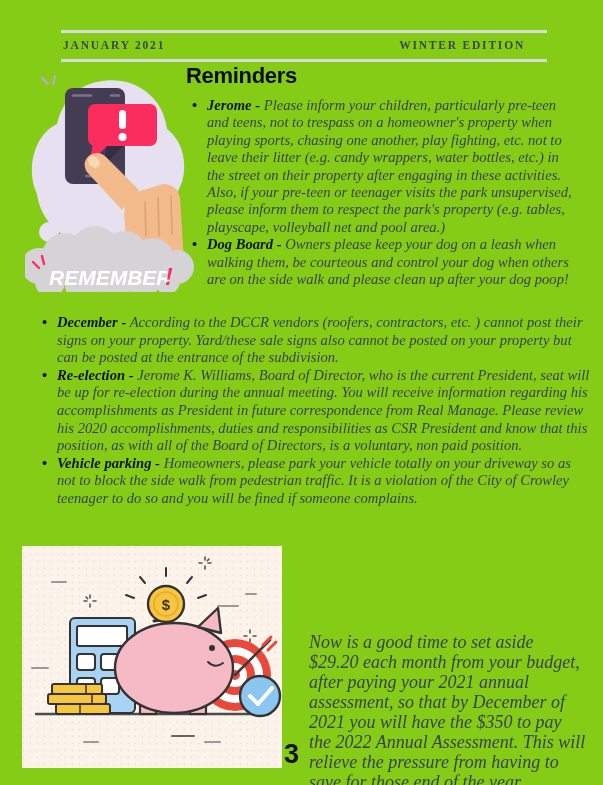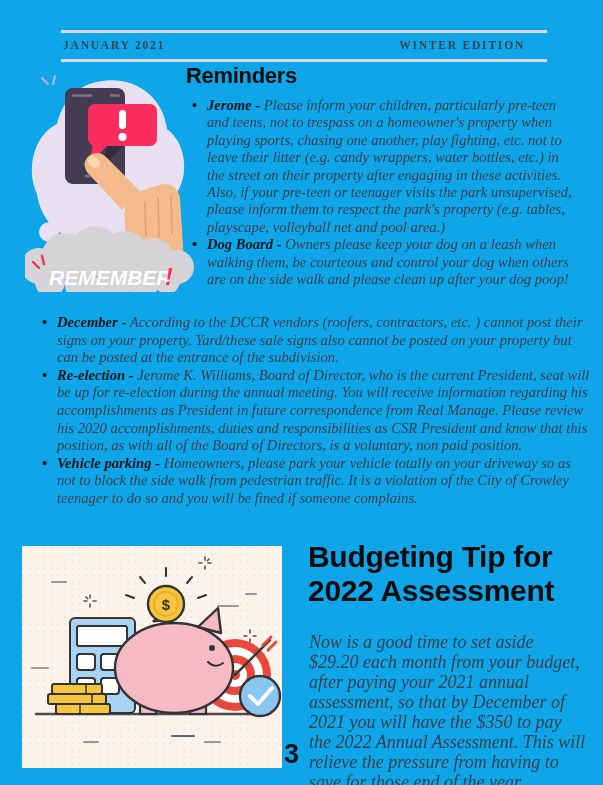--- a/index.html
+++ b/index.html
@@ -1,17 +1,17 @@
 <!DOCTYPE html>
 <html><head>
 <meta charset="utf-8">
 <style>
   html,body { margin:0; padding:0; background:#ffffff; }
   .page {
-    position:relative; width:603px; height:785px; background:#0ea5e9;
+    position:relative; width:603px; height:785px; background:#84cc16;
     font-family:"Liberation Serif", serif; overflow:hidden;
   }
   .rule { position:absolute; left:61px; width:486px; height:3px; background:#d9d9d9; }
   .rule-top { top:30px; }
   .rule-mid { top:59px; }
   .hdr-label {
     position:absolute; top:39px; font-size:11.5px; font-weight:bold;
     letter-spacing:1.8px; color:#3c4550; white-space:nowrap;
   }
   .hdr-left { left:63px; }
@@ -239,20 +239,18 @@
         <line x1="58" y1="159" x2="58" y2="167" stroke-width="1.5"></line>
       </g>
 
       <g>
         <circle cx="238" cy="150" r="20" fill="#8ac6ef" stroke="#333333" stroke-width="2.4"></circle>
         <polyline points="228,150 236,158 250,142" fill="none" stroke="#ffffff" stroke-width="4" stroke-linecap="round" stroke-linejoin="round"></polyline>
       </g>
     </svg>
   </div>
 
-  <h2 class="big-title title-budget"><span>Budgeting Tip for</span><br>
-    <span>2022 Assessment</span></h2>
 
   <p class="budget-body">Now is a good time to set aside $29.20 each month from your budget, after paying your 2021 annual assessment, so that by December of 2021 you will have the $350 to pay the 2022 Annual Assessment. This will relieve the pressure from having to save for those end of the year expenses.</p>
 
   <div class="page-num">3</div>
 
 </div>
 
 </body></html>

